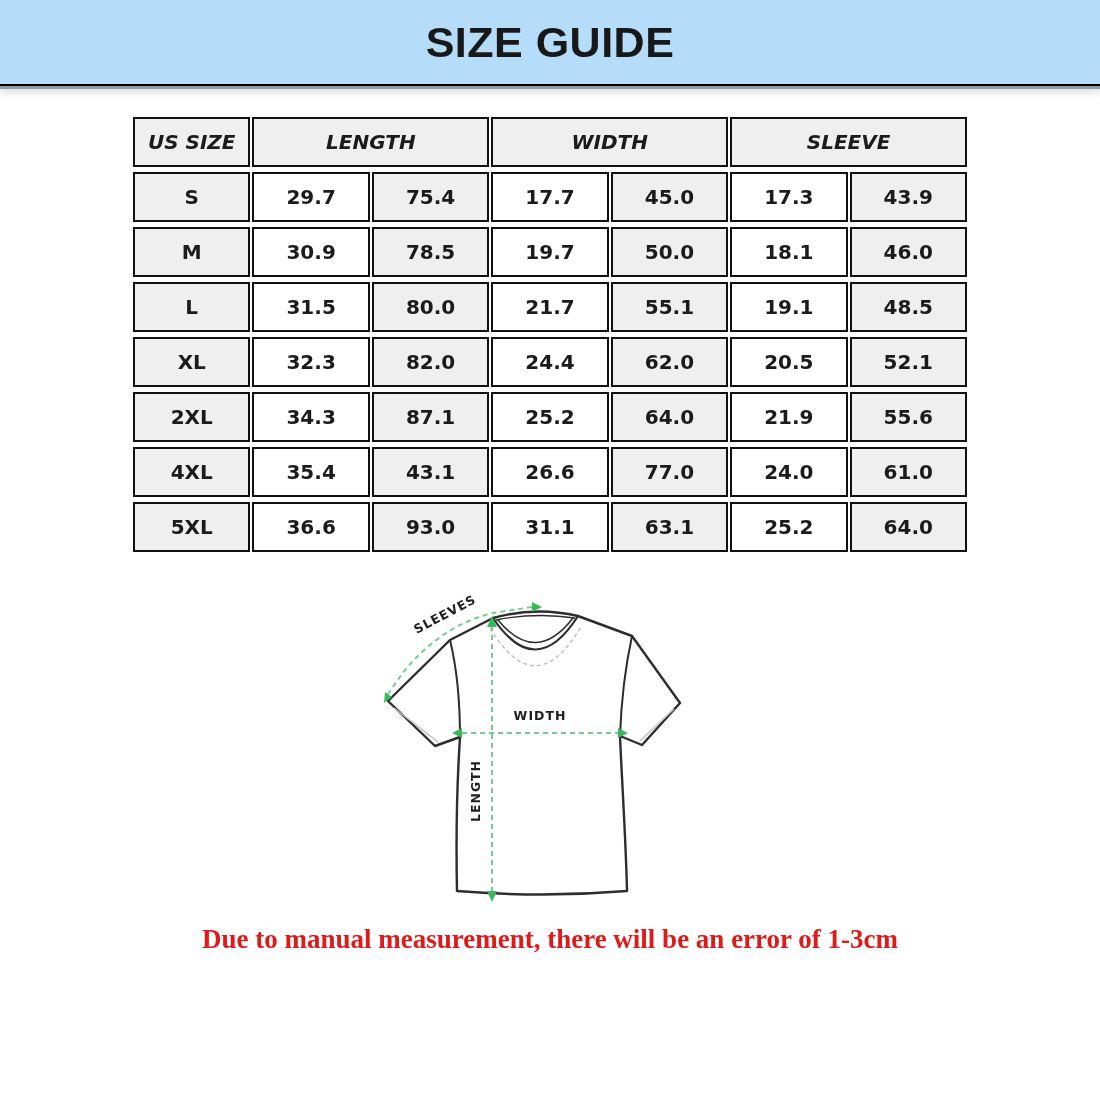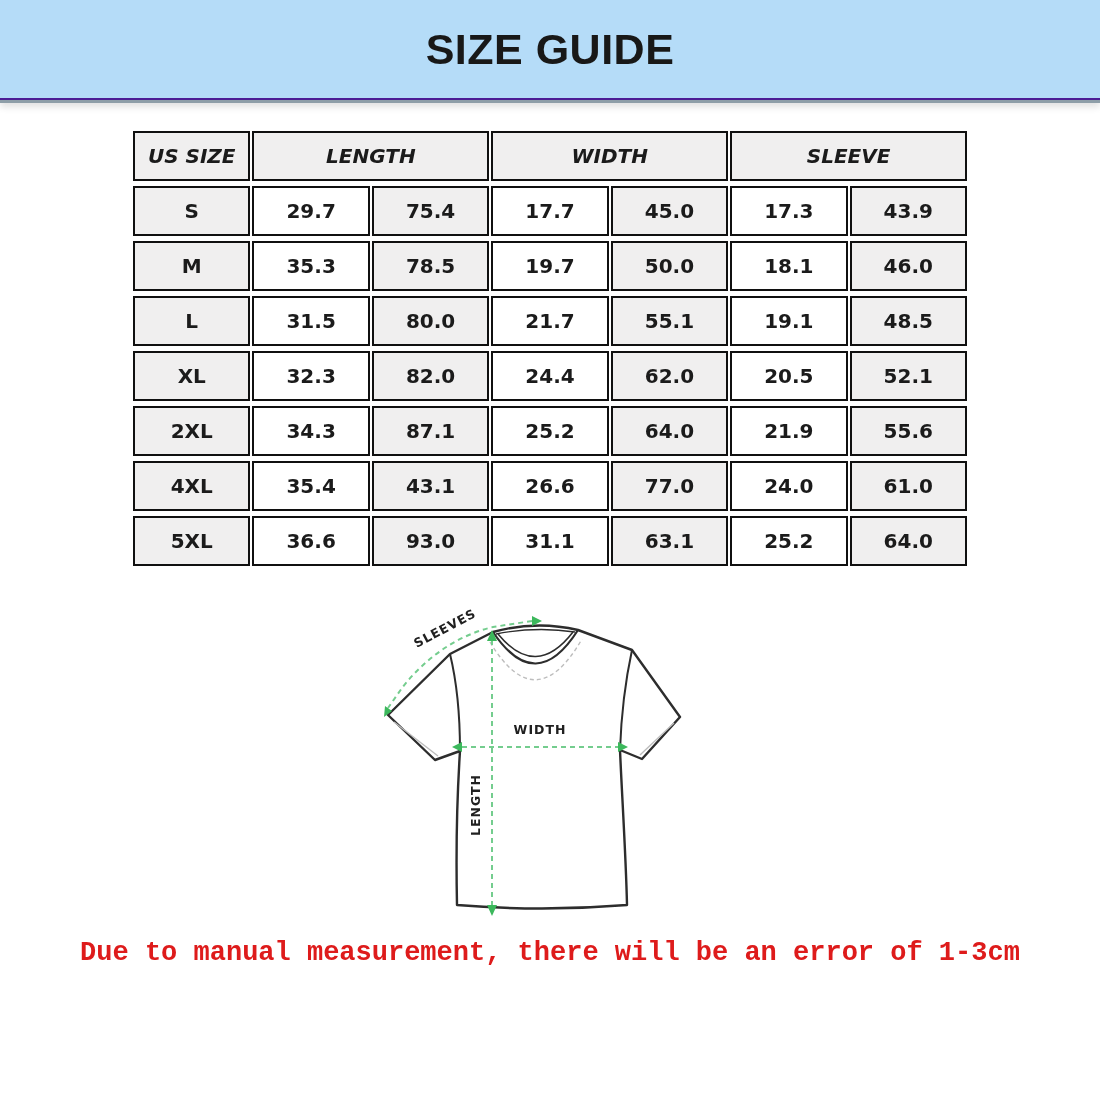--- a/index.html
+++ b/index.html
@@ -1,22 +1,22 @@
 <!DOCTYPE html>
 <html><head>
 <meta charset="utf-8">
 <style>
   * { box-sizing: border-box; margin: 0; padding: 0; }
   html, body { width: 1100px; background: #ffffff; font-family: "DejaVu Sans", "Liberation Sans", sans-serif; }
   .page { width: 1100px; height: 1100px; background: #fff; overflow: hidden; }
 
   .banner {
-    height: 100px; background: #b5dcf8;
+    height: 86px; background: #b5dcf8;
     display: flex; align-items: center; justify-content: center;
-    border-bottom: 2px solid #4c1d95;
+    border-bottom: 2px solid #000000;
     box-shadow: 0 3px 0 #8e9ea8, 0 7px 7px rgba(0,0,0,0.12);
   }
   .banner h1 {
     font-family: "Liberation Sans", sans-serif;
     font-size: 43px; font-weight: bold; color: #181818; letter-spacing: 0.5px;
   }
 
   table.size-table {
     margin: 26px auto 0 auto;
     width: 838px;
@@ -37,21 +37,21 @@
   .diagram-wrap { width: 420px; margin: 21px auto 0 auto; }
   .diagram-wrap svg { display: block; }
   .svg-label {
     font-family: "DejaVu Sans", sans-serif;
     font-size: 12.5px; font-weight: bold; fill: #202020; letter-spacing: 1px;
   }
 
   .footer-note {
     margin-top: 16px;
     text-align: center;
-    font-family: Liberation Mono, monospace;
+    font-family: Liberation Serif, serif;
     font-size: 27px; font-weight: bold; color: #de1b1b;
   }
 </style>
 </head>
 <body>
 
 <div class="page">
 
   <div class="banner">
     <h1>SIZE GUIDE</h1>
@@ -78,21 +78,21 @@
         <td class="shade">S</td>
         <td>29.7</td>
         <td class="shade">75.4</td>
         <td>17.7</td>
         <td class="shade">45.0</td>
         <td>17.3</td>
         <td class="shade">43.9</td>
       </tr>
       <tr>
         <td class="shade">M</td>
-        <td>35.3</td>
+        <td>30.9</td>
         <td class="shade">78.5</td>
         <td>19.7</td>
         <td class="shade">50.0</td>
         <td>18.1</td>
         <td class="shade">46.0</td>
       </tr>
       <tr>
         <td class="shade">L</td>
         <td>31.5</td>
         <td class="shade">80.0</td>

